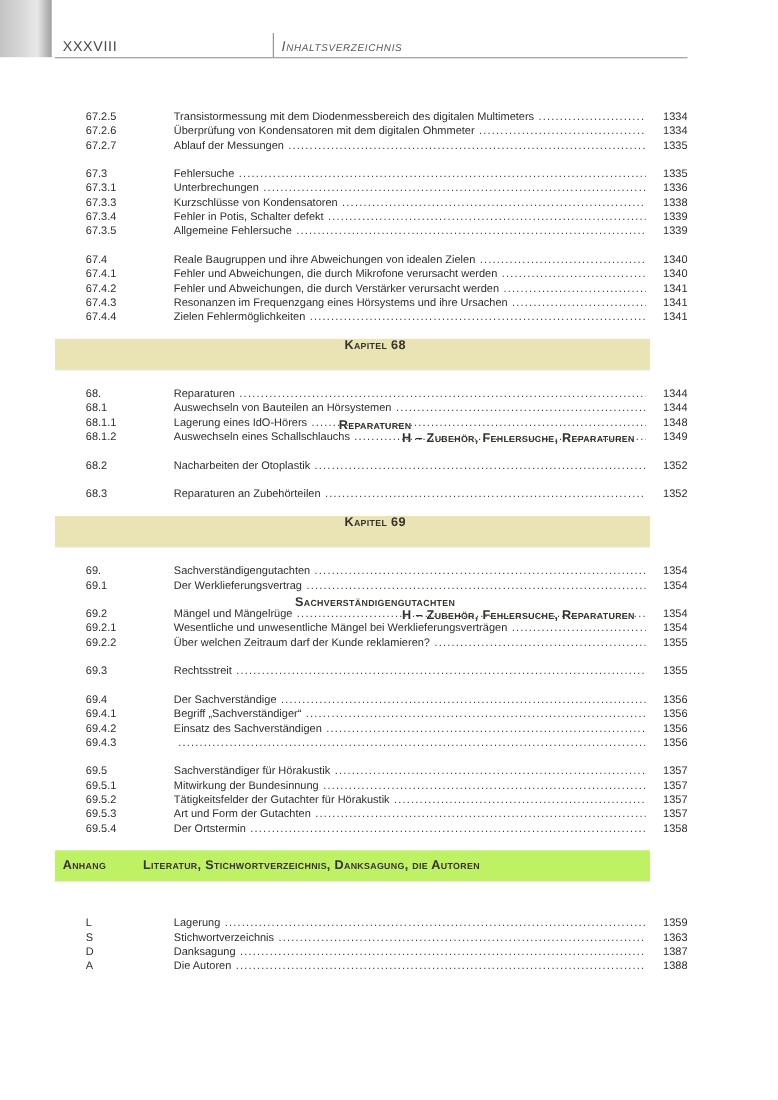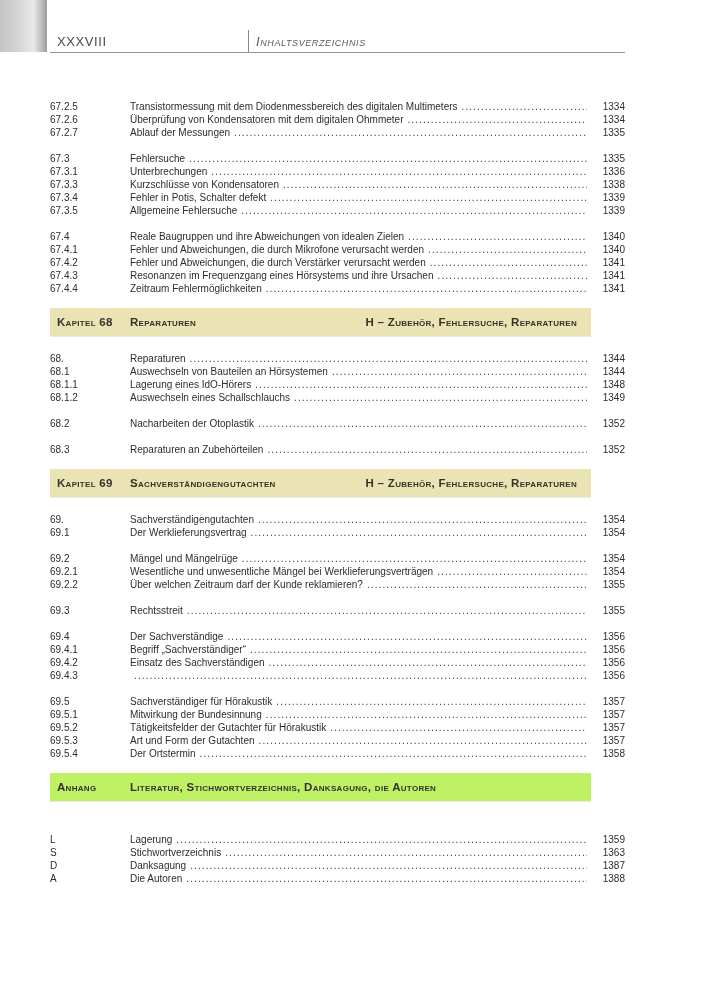--- a/index.html
+++ b/index.html
@@ -23,21 +23,21 @@
   }
   .header-divider {
     position:absolute; left:198px; bottom:0; width:1px; height:22px; background:#8a8a8a;
   }
   .header-title {
     position:absolute; left:206px; bottom:3px;
     font-variant:small-caps; font-size:13px; letter-spacing:0.6px; color:#5a5a5a;font-style:italic;
   }
   
   .toc { position:absolute; left:50px; top:100px; width:575px; }
-  .block { margin-bottom:13px; }
+  .block { margin-bottom:13px;margin-left:28px; }
   .row {
     display:flex; align-items:baseline; height:13px;
     font-size:10px; line-height:13px; color:#2d2d2d;
   }
   .row .num   { flex:0 0 80px; }
   .row .title { white-space:nowrap; }
   .row .leader {
     flex:1 1 auto; overflow:hidden; white-space:nowrap;
     margin:0 4px; color:#3a3a3a;
   }
@@ -46,21 +46,21 @@
     letter-spacing:1.1px; font-size:10px;
   }
   .row .page { flex:0 0 34px; text-align:right; }
   
   .banner {
     height:28px; display:flex; align-items:center;
     padding-left:7px; box-sizing:border-box;
     font-weight:bold; font-variant:small-caps; font-size:11.5px; letter-spacing:0.3px;
     box-shadow:0 1px 0 rgba(0,0,0,0.08);
   }
-  .banner.chapter  { background:#eae4b4; color:#35322b; margin-top:11px; margin-bottom:16px; }
+  .banner.chapter  { background:#eae4b4; color:#35322b; margin-top:11px; margin-bottom:16px;flex-direction:column; }
   .banner.appendix { background:#bef264; color:#3a2e34; margin-top:0;    margin-bottom:32px; }
   .banner .b-left  { flex:0 0 73px; }
   .banner .b-mid   { flex:0 1 auto; white-space:nowrap; }
   .banner .b-right { margin-left:auto; padding-right:48px; white-space:nowrap; }
 </style>
 </head>
 <body>
 
 <div class="page">
   <div class="corner-tab"></div>
@@ -144,21 +144,21 @@
           <span class="page">1341</span>
         </div>
         <div class="row">
           <span class="num">67.4.3</span>
           <span class="title">Resonanzen im Frequenzgang eines Hörsystems und ihre Ursachen</span>
           <span class="leader"></span>
           <span class="page">1341</span>
         </div>
         <div class="row">
           <span class="num">67.4.4</span>
-          <span class="title">Zeitraum Fehlermöglichkeiten</span>
+          <span class="title">Zielen Fehlermöglichkeiten</span>
           <span class="leader"></span>
           <span class="page">1341</span>
         </div>
       </div>
       <div class="banner chapter">
         <span class="b-left">Kapitel 68</span>
         <span class="b-mid">Reparaturen</span>
         <span class="b-right">H – Zubehör, Fehlersuche, Reparaturen</span>
       </div>
       <div class="block">

